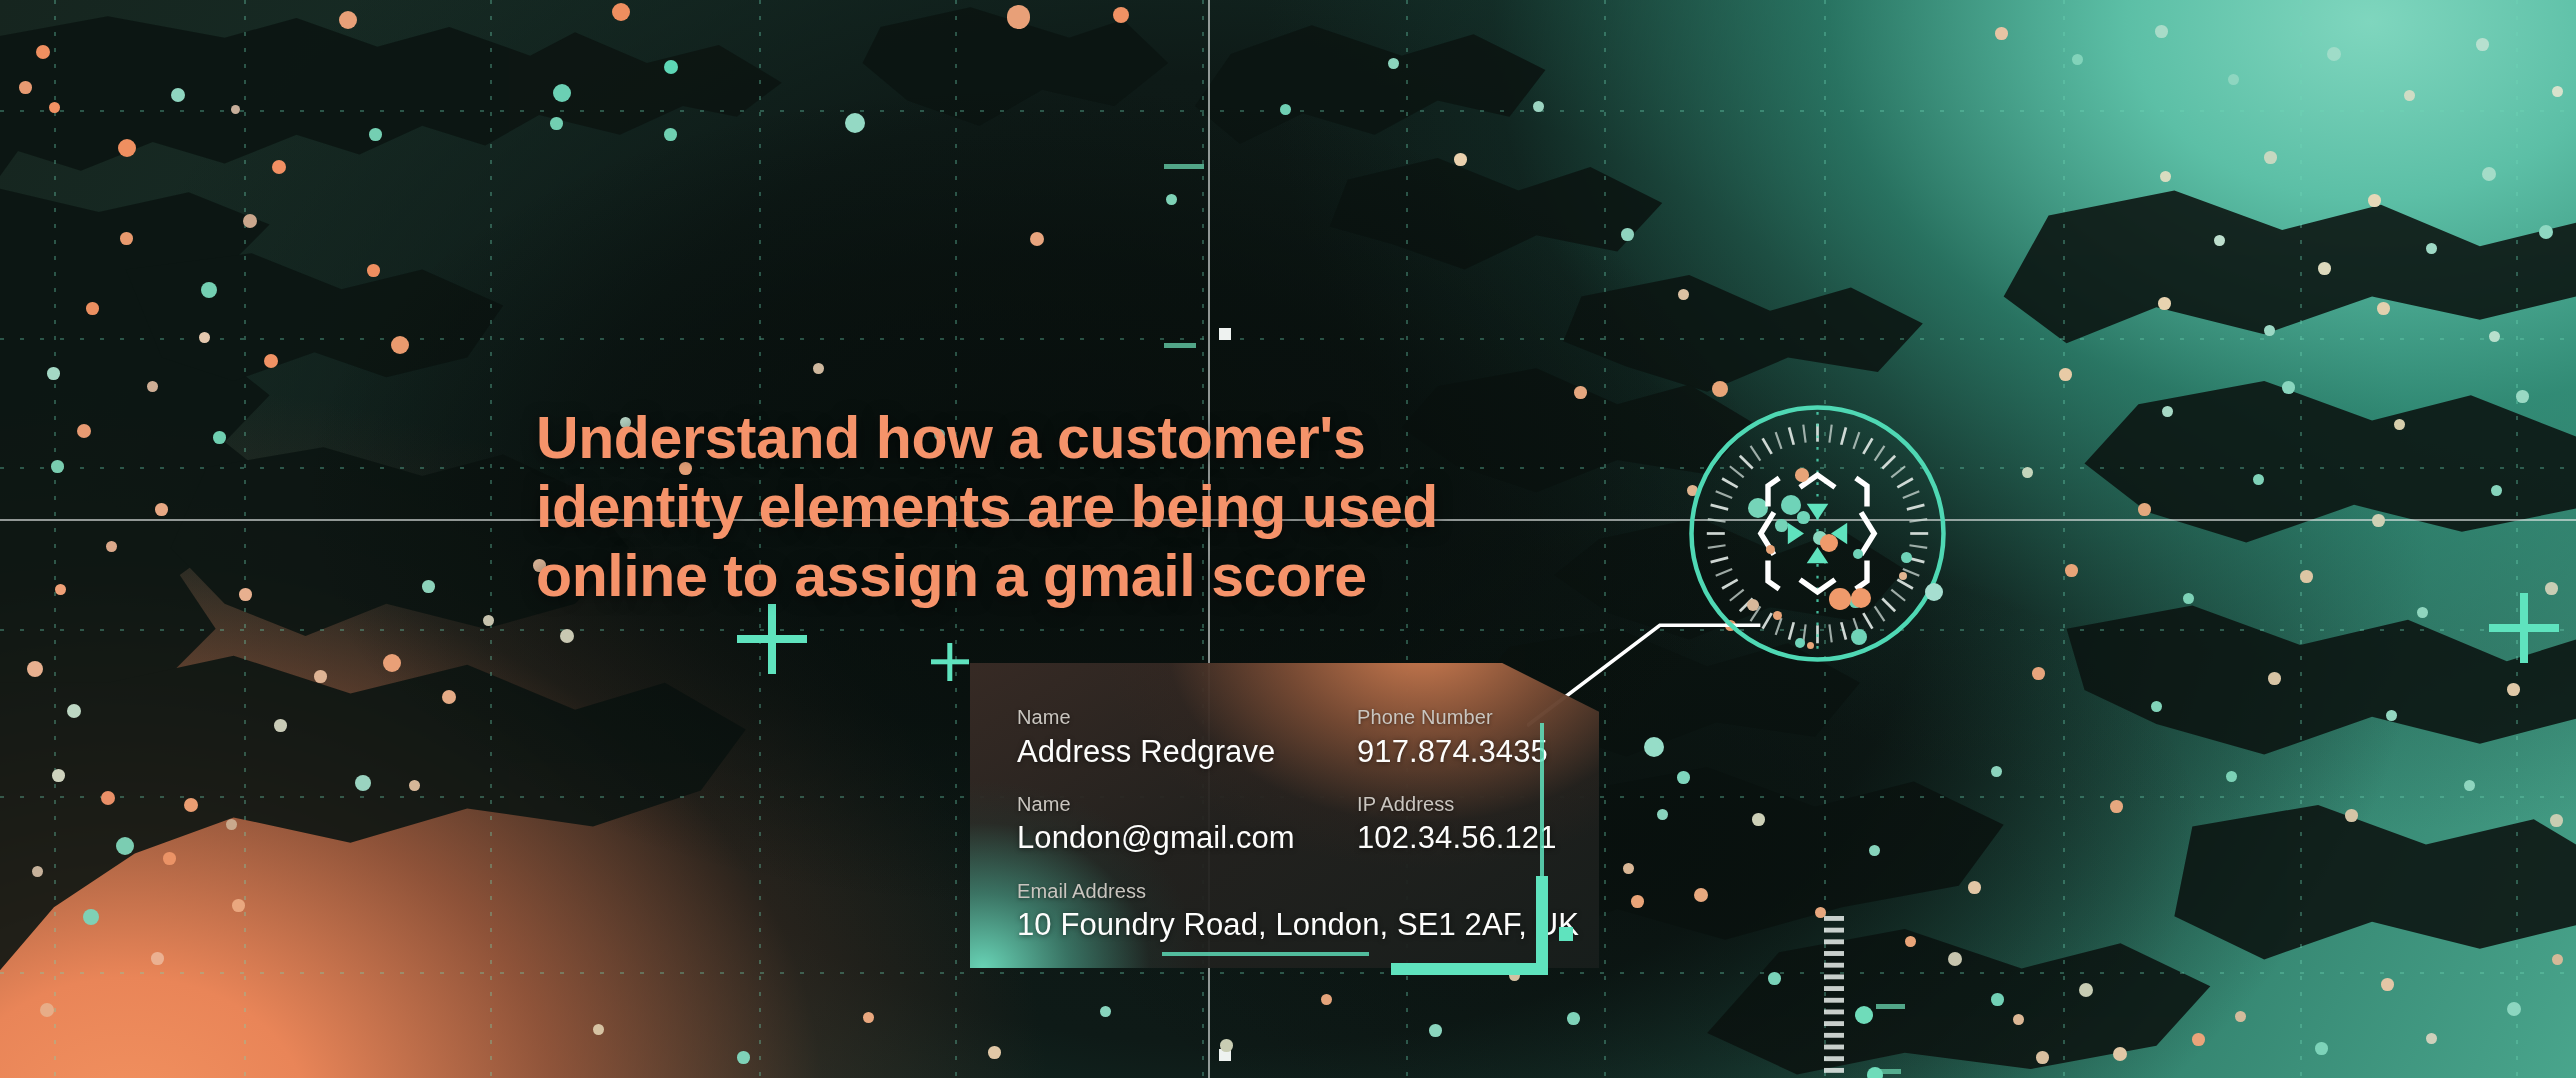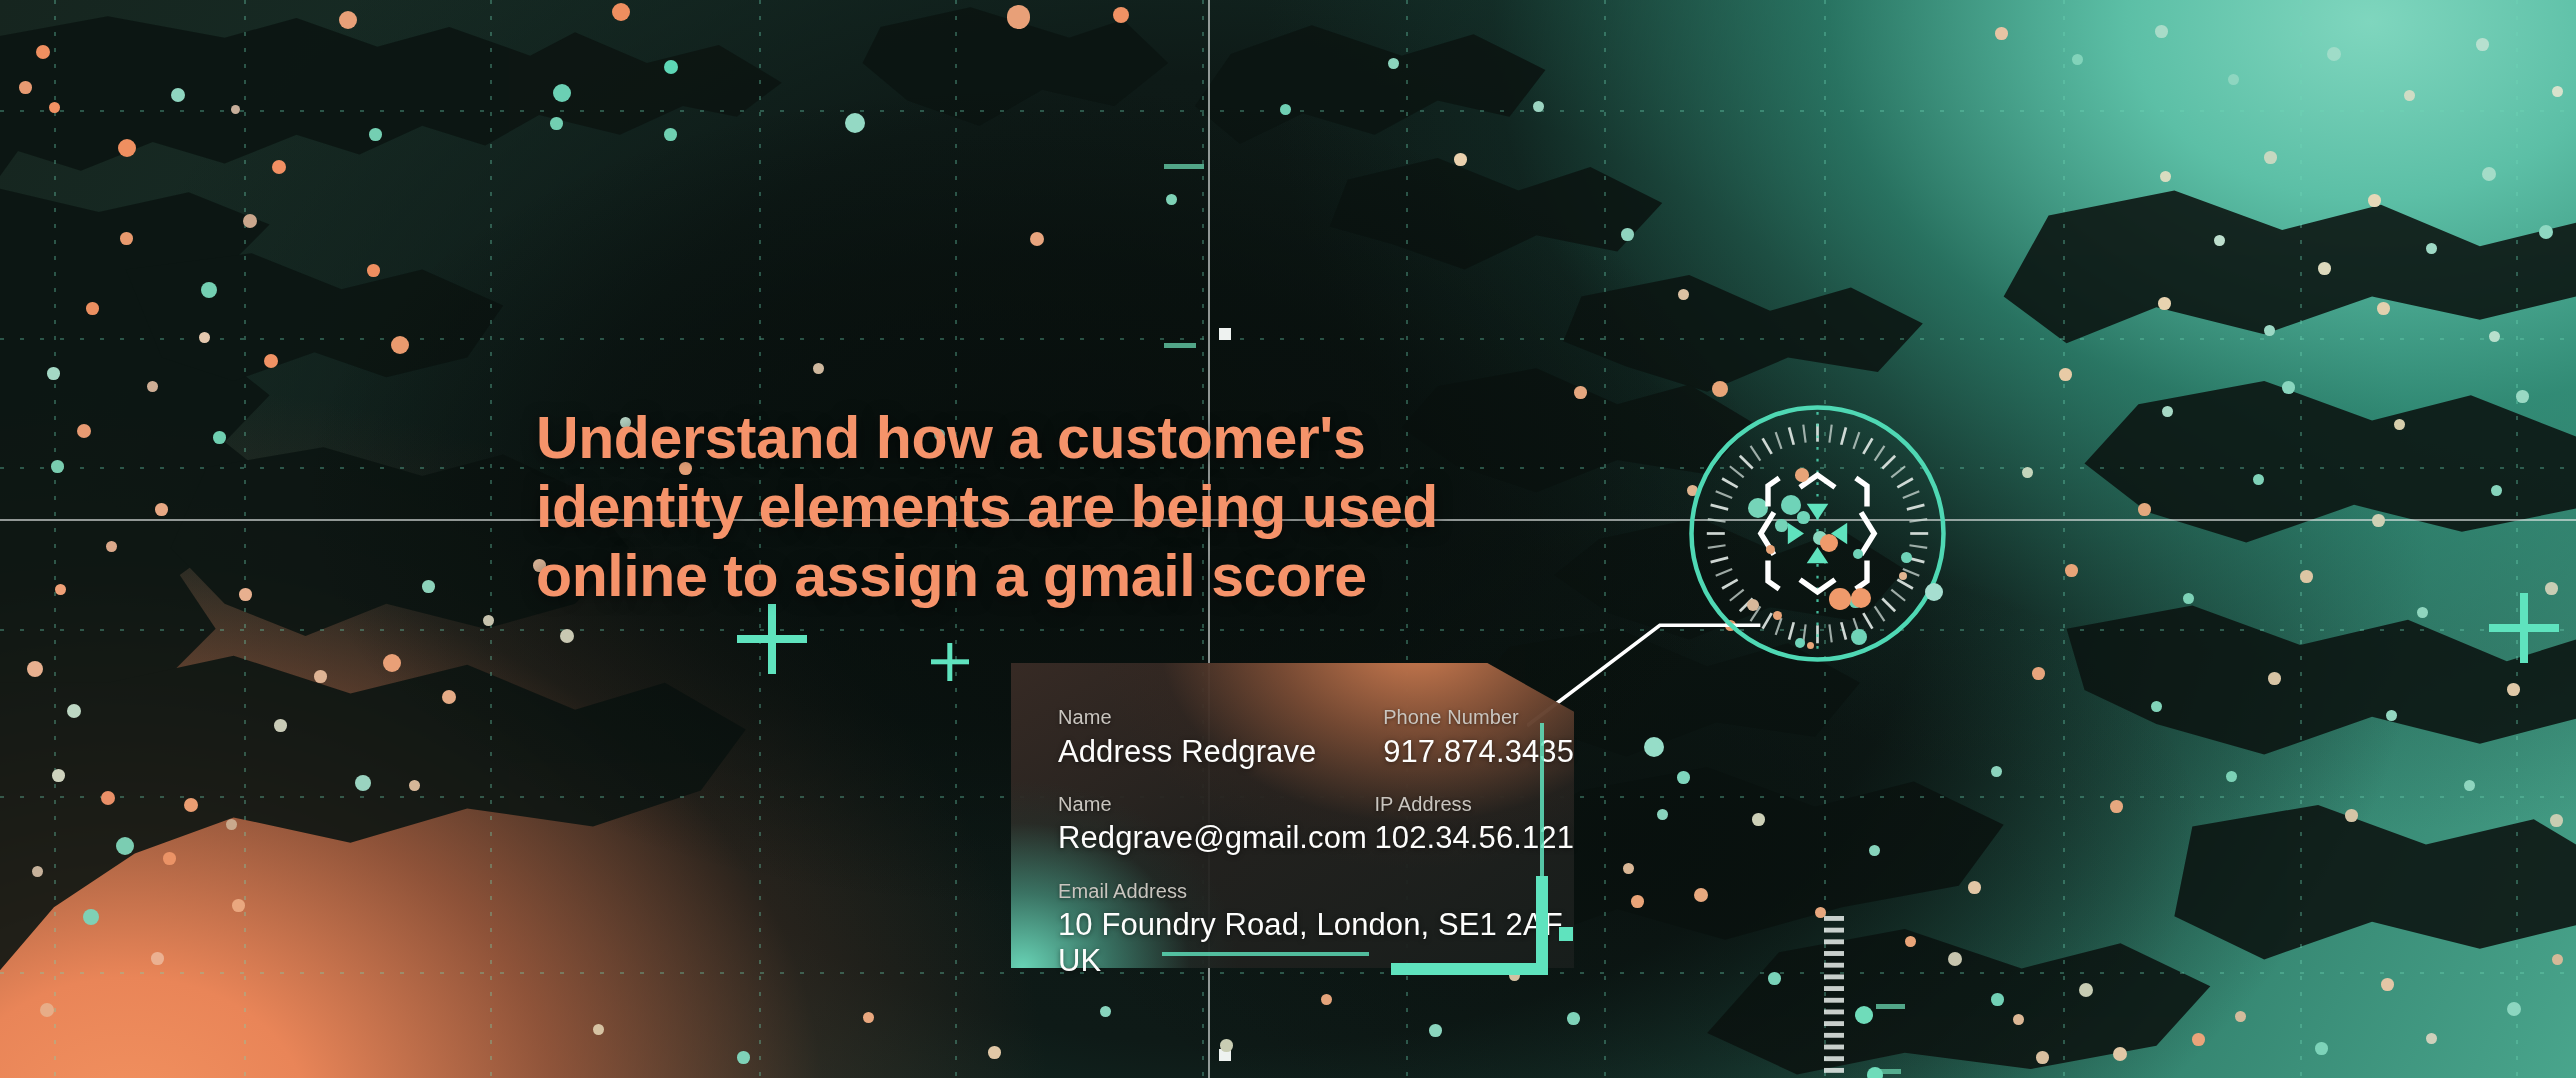--- a/index.html
+++ b/index.html
@@ -118,21 +118,21 @@
   
   .radar {
     position:absolute;
     left:1687px; top:403px;
     width:261px; height:261px;
   }
   .radar svg { width:100%; height:100%; overflow:visible; }
   .radar-blip { position:absolute; border-radius:50%; }
 
   
-  .card-wrap { position:absolute; left:1011px; top:663px; width:563px; height:305px; }
+  .card-wrap { position:absolute; left:970px; top:663px; width:629px; height:305px; }
 
   .card {
     position:absolute; inset:0;
     clip-path:polygon(0 0, 84.6% 0, 100% 16%, 100% 100%, 0 100%);
     background:
       radial-gradient(ellipse 270px 234px at 2% 100%, rgba(110,226,194,.92) 0%, rgba(75,180,154,.55) 32%, rgba(30,70,62,.18) 62%, rgba(20,30,28,0) 80%),
       radial-gradient(ellipse 377px 270px at 72% -8%, rgba(232,138,88,.88) 0%, rgba(178,103,66,.55) 38%, rgba(60,40,32,.20) 68%, rgba(20,26,24,0) 85%),
       linear-gradient(150deg, rgba(58,44,38,.93) 0%, rgba(36,34,31,.95) 45%, rgba(24,30,28,.95) 100%);
   }
 
@@ -556,21 +556,21 @@
           <div class="val">Address Redgrave</div>
         </div>
         <div class="field">
           <div class="lbl">Phone Number</div>
           <div class="val">917.874.3435</div>
         </div>
       </div>
       <div class="row">
         <div class="field col-a">
           <div class="lbl">Name</div>
-          <div class="val">Redgrave@gmail.com</div>
+          <div class="val">London@gmail.com</div>
         </div>
         <div class="field">
           <div class="lbl">IP Address</div>
           <div class="val">102.34.56.121</div>
         </div>
       </div>
       <div class="row">
         <div class="field wide">
           <div class="lbl">Email Address</div>
           <div class="val">10 Foundry Road, London, SE1 2AF, UK</div>

